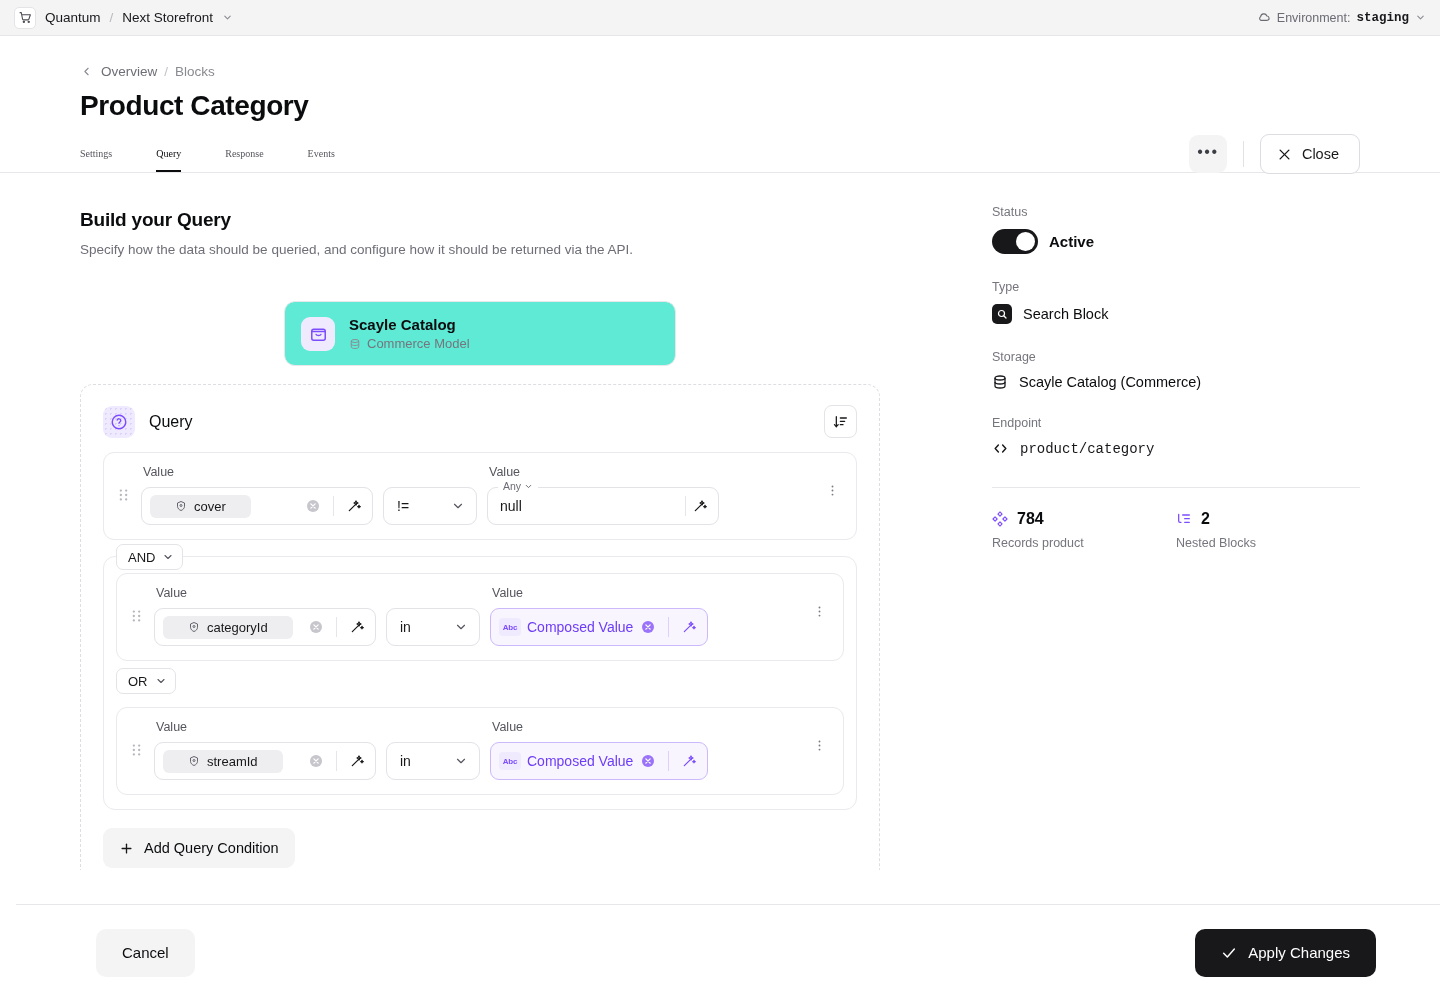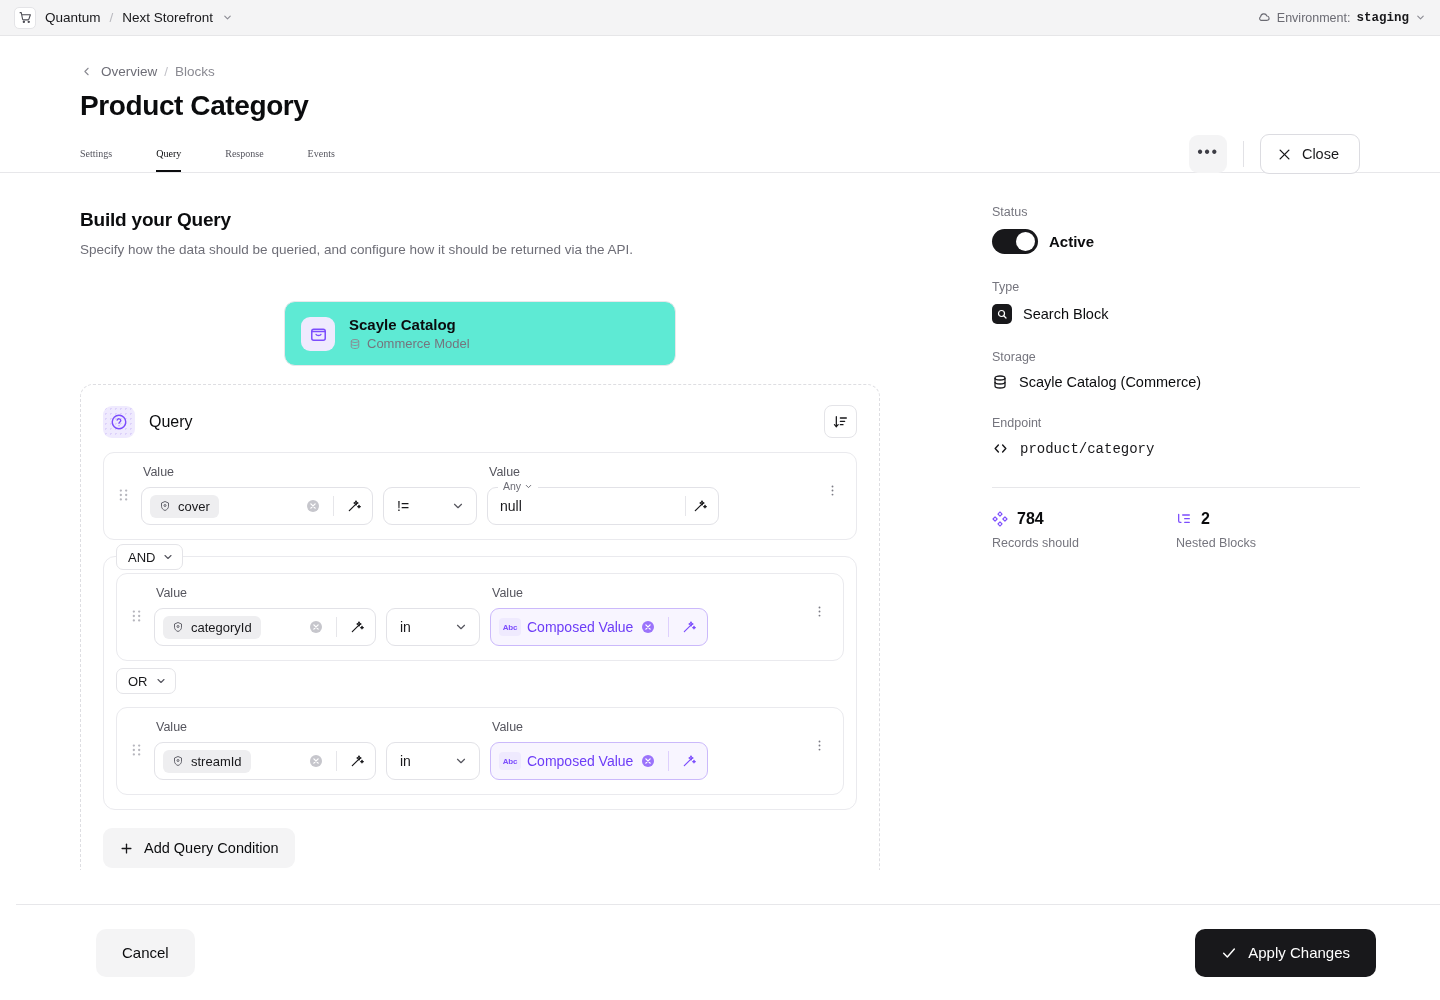--- a/index.html
+++ b/index.html
@@ -114,21 +114,21 @@
   .row-fields { display: flex; align-items: flex-end; gap: 10px; flex: 1 1 auto; }
   .fgroup { display: flex; flex-direction: column; }
   .flabel { font-size: 12.5px; color: #55555e; margin-bottom: 8px; margin-left: 2px; }
 
   .fbox {
     height: 38px; border: 1px solid #e2e2e7; border-radius: 9px; background: #fff;
     display: flex; align-items: center; padding: 0 4px 0 8px; gap: 6px;
   }
   .chip {
     display: inline-flex; align-items: center; gap: 7px; background: #eeeef0;
-    border-radius: 6px; padding: 4px 9px; font-size: 13px; color: #18181b; max-width: 190px;
+    border-radius: 6px; padding: 4px 25px; font-size: 13px; color: #18181b; max-width: 190px;
   }
   .fbox-spacer { flex: 1 1 auto; }
   .clear-btn { display: flex; align-items: center; cursor: pointer; flex: 0 0 auto; }
   .vdiv { width: 1px; height: 20px; background: #e6e6ea; margin: 0 6px; flex: 0 0 auto; }
   .wand { display: flex; align-items: center; padding-right: 6px; cursor: pointer; flex: 0 0 auto; }
 
   .opbox {
     width: 94px; height: 38px; border: 1px solid #e2e2e7; border-radius: 9px; background: #fff;
     display: flex; align-items: center; justify-content: space-between;
     padding: 0 11px 0 13px; font-size: 14px; color: #18181b; cursor: pointer;
@@ -690,21 +690,21 @@
             <span style="display:flex;">
               <svg width="16" height="16" viewBox="0 0 24 24" fill="none" stroke="#7c4dfd" stroke-width="1.7" stroke-linejoin="round">
                 <rect x="9.8" y="2.4" width="4.4" height="4.4" transform="rotate(45 12 4.6)"></rect>
                 <rect x="2.4" y="9.8" width="4.4" height="4.4" transform="rotate(45 4.6 12)"></rect>
                 <rect x="17.2" y="9.8" width="4.4" height="4.4" transform="rotate(45 19.4 12)"></rect>
                 <rect x="9.8" y="17.2" width="4.4" height="4.4" transform="rotate(45 12 19.4)"></rect>
               </svg>
             </span>
             <span class="stat-num">784</span>
           </div>
-          <div class="stat-cap">Records should</div>
+          <div class="stat-cap">Records product</div>
         </div>
         <div class="stat">
           <div class="stat-top">
             <span style="display:flex;">
               <svg width="16" height="16" viewBox="0 0 24 24" fill="none" stroke="#7c4dfd" stroke-width="1.9" stroke-linecap="round">
                 <path d="M4 5v10a2 2 0 0 0 2 2h1.5"></path>
                   <line x1="10" y1="6" x2="20" y2="6"></line>
                   <line x1="13" y1="11.5" x2="20" y2="11.5"></line>
                   <line x1="13" y1="17" x2="20" y2="17"></line>
               </svg>

